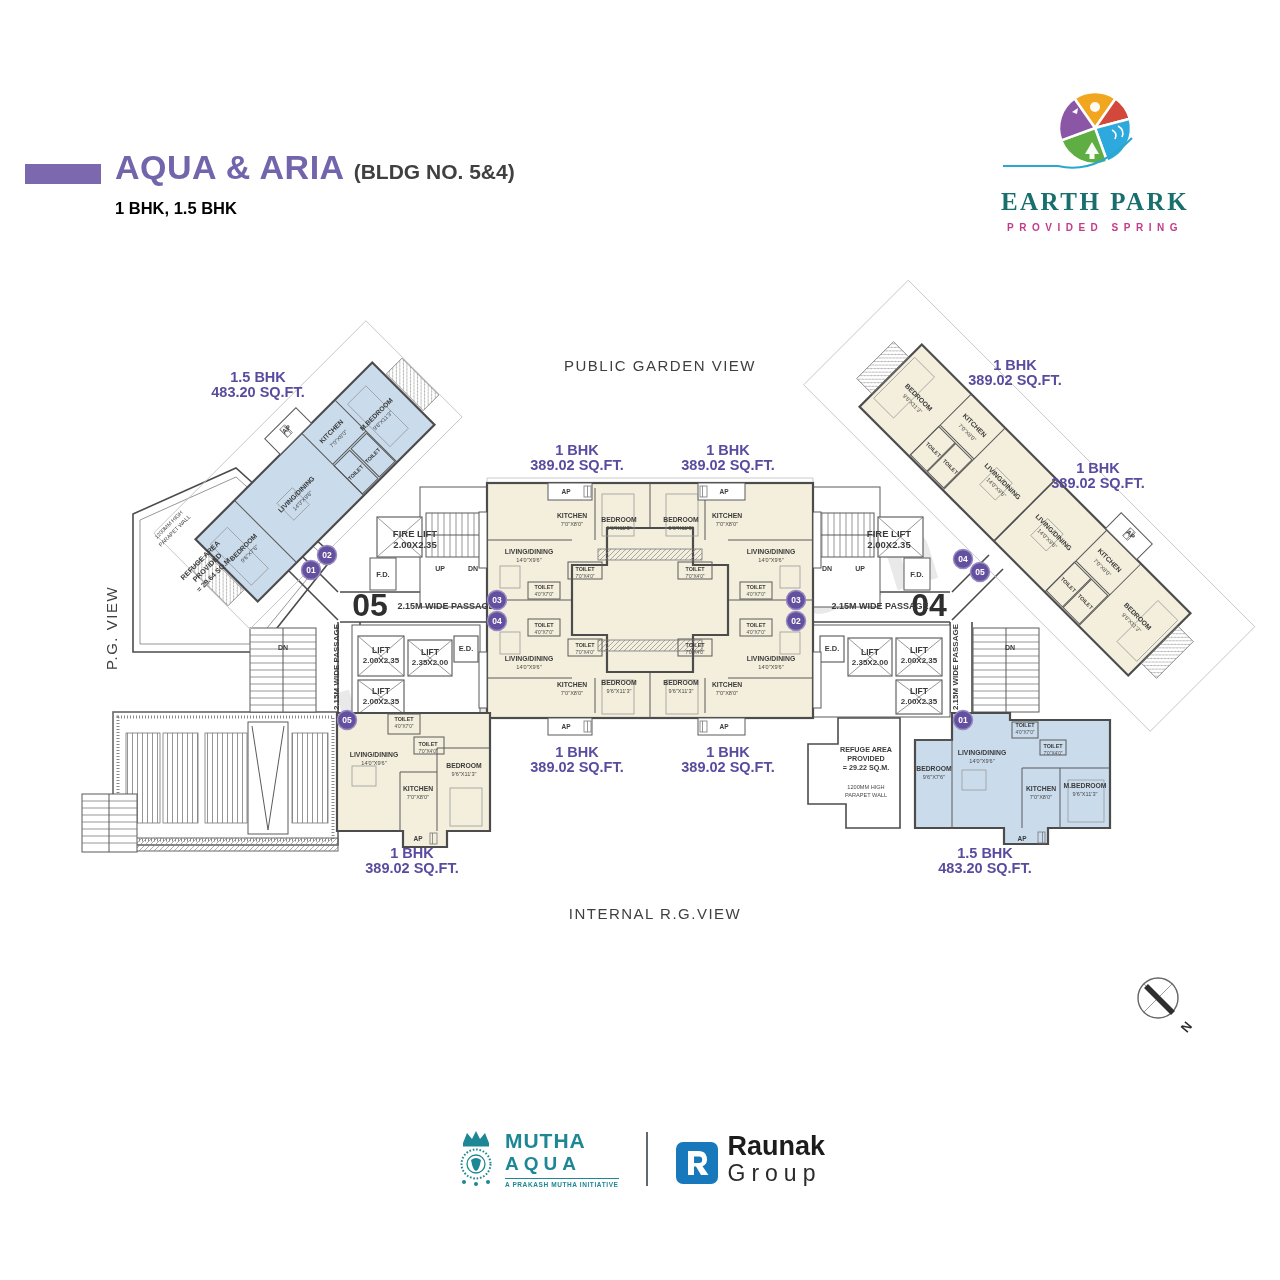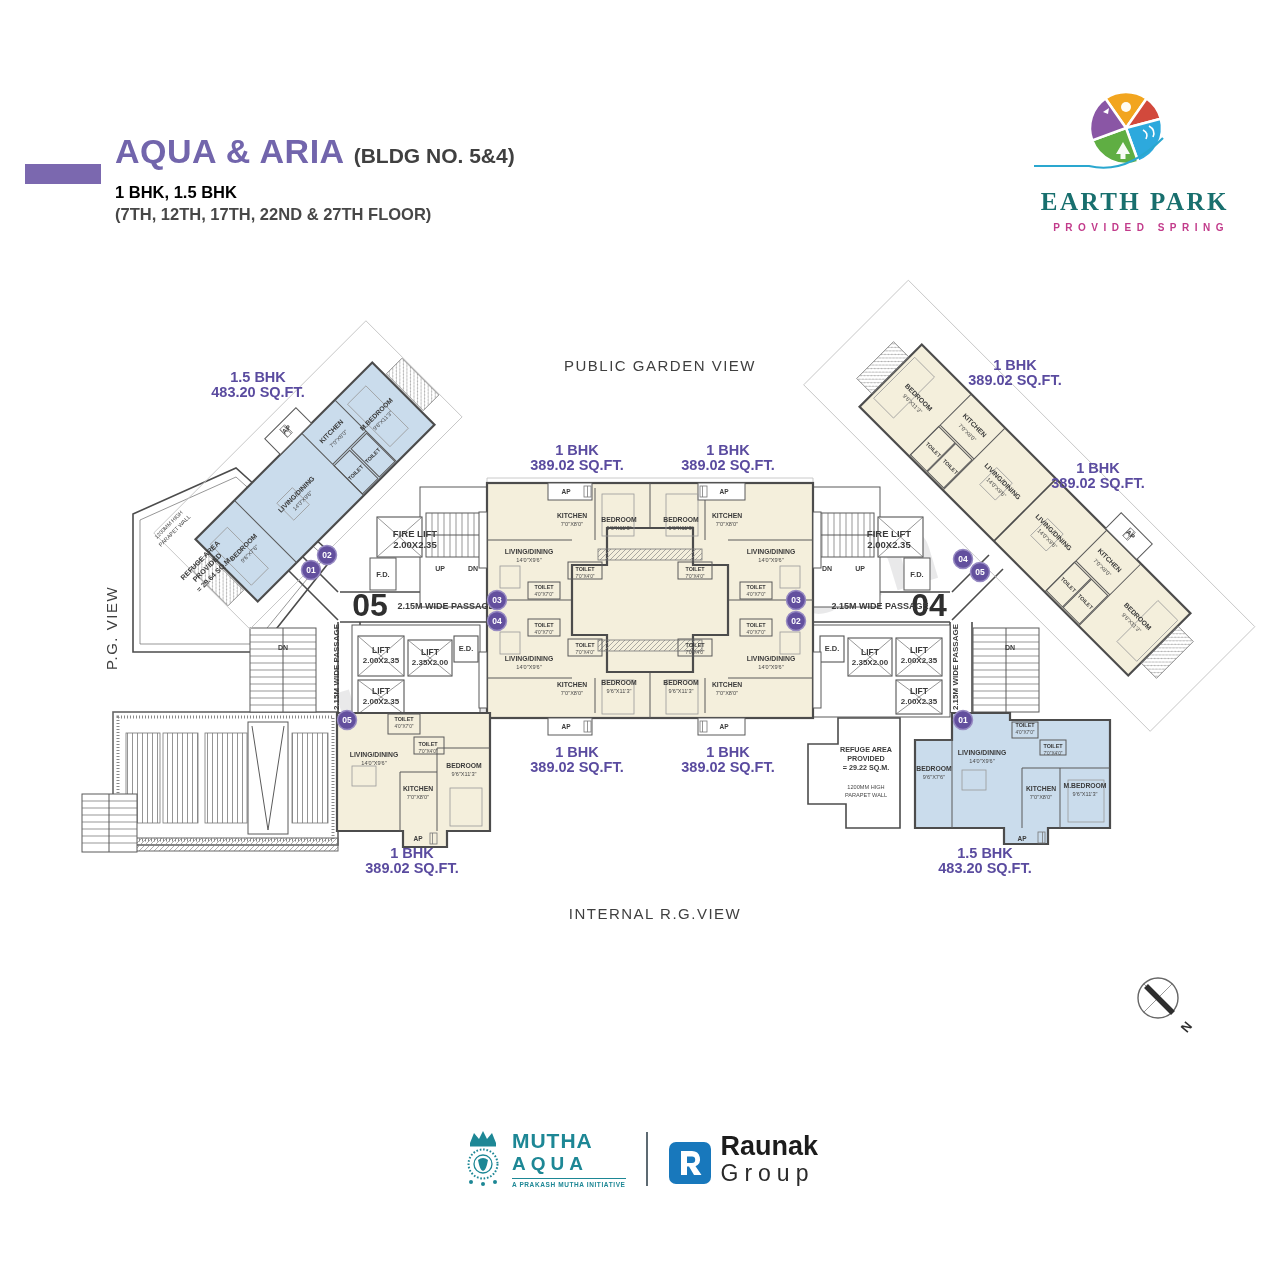--- a/index.html
+++ b/index.html
@@ -2,29 +2,29 @@
 <html><head>
 <meta charset="utf-8">
 <style>
   html,body{margin:0;padding:0;}
   body{
     width:1280px;height:1280px;position:relative;background:#ffffff;
     font-family:"Liberation Sans",sans-serif;overflow:hidden;
   }
   
   .accent-bar{position:absolute;left:25px;top:164px;width:76px;height:20px;background:#7b68af;}
-  header{position:absolute;left:115px;top:132px;color:#7265ac;}
+  header{position:absolute;left:115px;top:148px;color:#7265ac;}
   .title-row{display:flex;align-items:baseline;gap:9px;}
   .title-main{font-size:34px;font-weight:700;letter-spacing:.5px;color:#7265ac;}
   .title-suffix{font-size:21px;font-weight:700;color:#404040;}
   .subtitle{font-size:23px;font-weight:700;color:#7b6cb3;margin-top:4px;}
   .cfg{font-size:16.5px;font-weight:700;color:#000000;margin-top:10px;line-height:1.35;}
   .cfg2{font-size:16.5px;font-weight:700;color:#474747;line-height:1.35;}
   
-  .brand{position:absolute;left:1023px;top:80px;width:206px;text-align:right;}
+  .brand{position:absolute;left:992px;top:80px;width:206px;text-align:center;}
   .brand-name{font-family:"Liberation Serif",serif;font-size:25px;font-weight:600;color:#186f6e;letter-spacing:2.5px;margin-top:4px;}
   .brand-tag{font-size:10px;font-weight:700;color:#c23b8b;letter-spacing:5.5px;margin-top:6px;}
   
   #plan-svg{position:absolute;left:0;top:0;width:1280px;height:1280px;}
   #plan-svg text{font-family:"Liberation Sans",sans-serif;text-anchor:middle;}
   .t-rm{fill:#3b3b3b;font-weight:700;}
   .t-dm{fill:#4a4a4a;font-weight:400;}
   .t-pu{fill:#5a4b9f;font-weight:700;}
   .t-dk{fill:#2f2f2f;font-weight:700;}
   .t-vw{fill:#3f3f3f;font-weight:400;letter-spacing:1.5px;}
@@ -39,21 +39,21 @@
   .room-w{fill:#ffffff;stroke:#5a5a5a;stroke-width:1;}
   .lift{fill:#ffffff;stroke:#555555;stroke-width:1.1;}
   .outline-light{fill:none;stroke:#c4c4c4;stroke-width:.9;}
   .chajja{fill:url(#dg);stroke:#777777;stroke-width:.8;}
   .lv{fill:url(#vl);stroke:#777777;stroke-width:.8;}
   .furn{fill:none;stroke:#9a9a9a;stroke-width:.8;}
   .corr{fill:none;stroke:#4c4c4c;stroke-width:1.6;}
   .speck{fill:none;stroke:#888888;stroke-width:3;stroke-dasharray:1,2;}
   .badge-c{fill:#63509e;stroke:#978ac2;stroke-width:1.5;}
   
-  .footer{position:absolute;left:0;top:1130px;width:1280px;display:flex;justify-content:center;align-items:center;gap:20px;}
+  .footer{position:absolute;left:0;top:1130px;width:1280px;display:flex;justify-content:center;align-items:center;gap:27px;}
   .mutha{display:flex;align-items:center;gap:8px;}
   .mutha-txt{display:flex;flex-direction:column;line-height:1;}
   .mutha-1{font-size:21px;font-weight:800;color:#1d8795;letter-spacing:1px;}
   .mutha-2{font-size:19px;font-weight:800;color:#1d8795;letter-spacing:5px;margin-top:3px;}
   .mutha-3{font-size:6.5px;font-weight:700;color:#1d8795;letter-spacing:.6px;margin-top:5px;border-top:1.5px solid #1d8795;padding-top:3px;}
   .f-divider{width:2px;height:54px;background:#5d6a72;}
   .raunak{display:flex;align-items:flex-end;gap:9px;}
   .raunak-txt{display:flex;flex-direction:column;line-height:1;}
   .raunak-1{font-size:27px;font-weight:700;color:#1c1c1c;}
   .raunak-2{font-size:23px;font-weight:400;color:#2a2a2a;letter-spacing:6px;margin-top:2px;}
@@ -61,21 +61,20 @@
 </head>
 <body>
 
 <div class="accent-bar"></div>
 <header>
   <div class="title-row">
     <span class="title-main">AQUA &amp; ARIA</span>
     <span class="title-suffix">(BLDG NO. 5&amp;4)</span>
   </div>
   <div class="cfg">1 BHK, 1.5 BHK</div>
-  <div class="cfg2">(7TH, 12TH, 17TH, 22ND &amp; 27TH FLOOR)</div>
 </header>
 
 <div class="brand">
   <svg width="206" height="100" viewBox="0 0 206 100">
     <path d="M103,48 L82.4,18.5 A36,36 0 0 1 123.6,18.5 Z" fill="#f2a51f" stroke="#fff" stroke-width="2.5"></path>
     <path d="M103,48 L123.6,18.5 A36,36 0 0 1 137.8,38.7 Z" fill="#d2493c" stroke="#fff" stroke-width="2.5"></path>
     <path d="M103,48 L137.8,38.7 A36,36 0 0 1 115.3,81.8 Z" fill="#2da9dd" stroke="#fff" stroke-width="2.5"></path>
     <path d="M103,48 L115.3,81.8 A36,36 0 0 1 69.2,60.3 Z" fill="#5fae43" stroke="#fff" stroke-width="2.5"></path>
     <path d="M103,48 L69.2,60.3 A36,36 0 0 1 82.4,18.5 Z" fill="#8a56a5" stroke="#fff" stroke-width="2.5"></path>
     <circle cx="103" cy="27" r="5" fill="#ffffff" opacity=".95"></circle>

